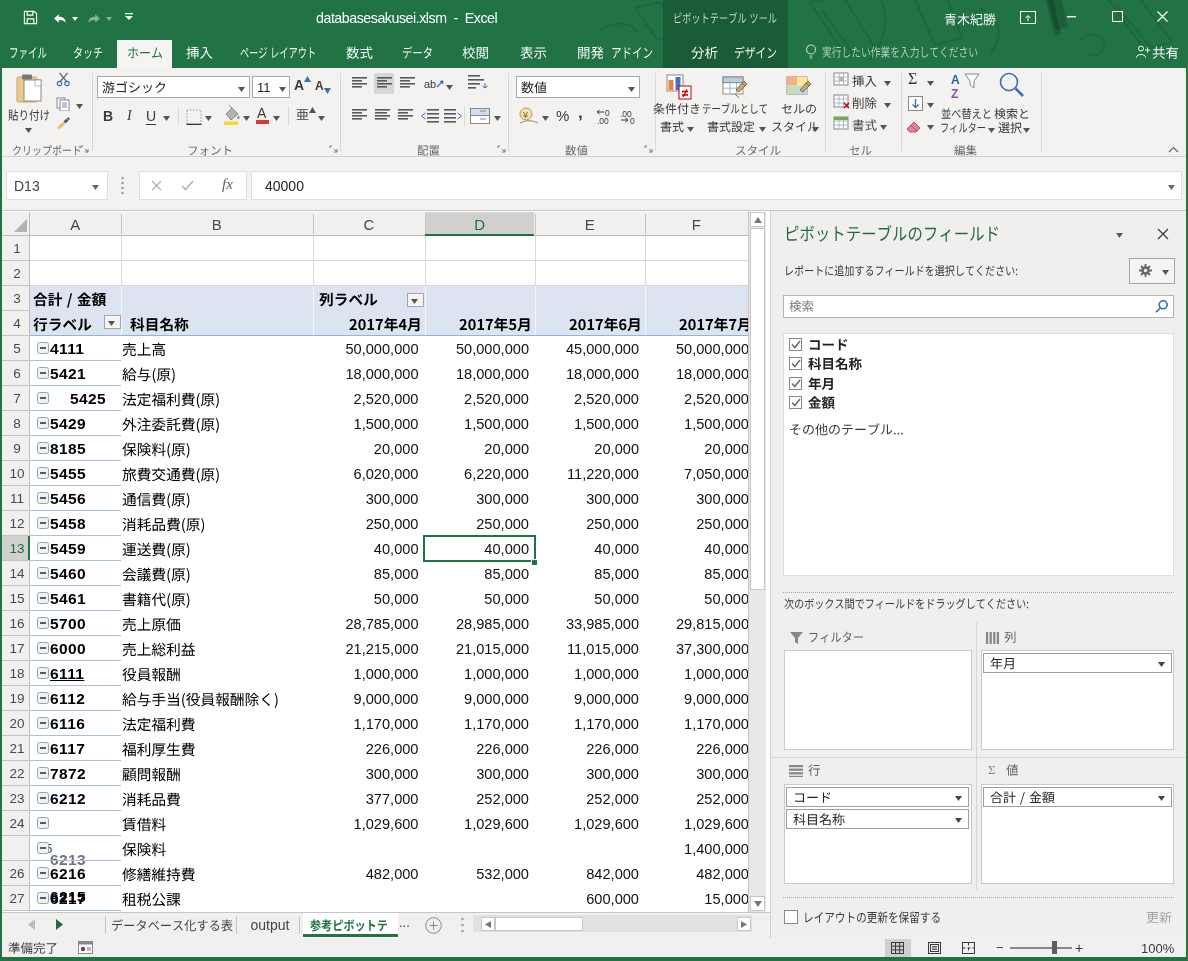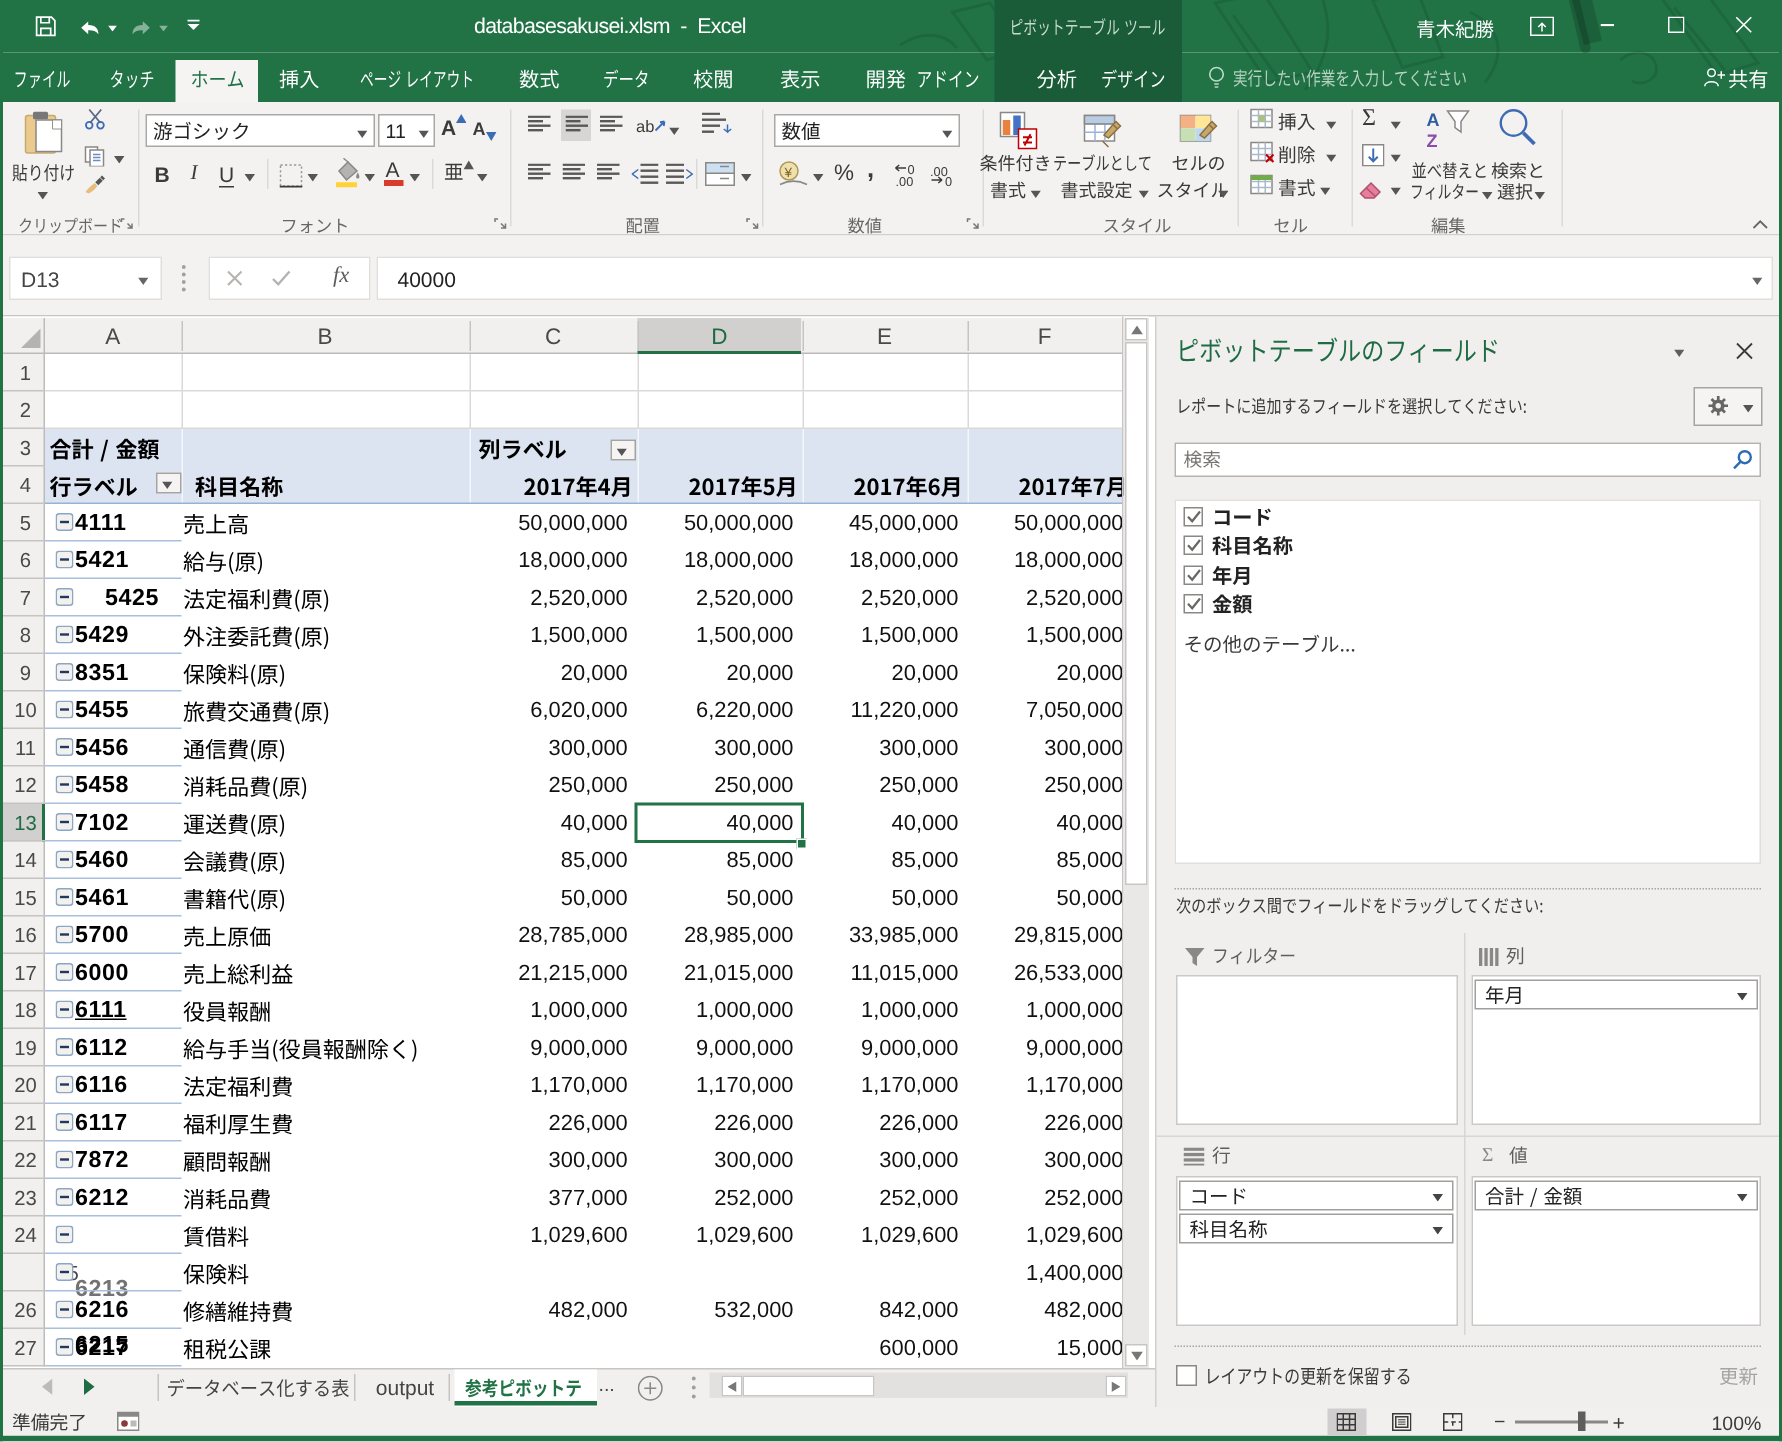--- a/index.html
+++ b/index.html
@@ -954,21 +954,21 @@
     </svg></div>
 <div style="position:absolute;left:418.5px;top:415.5px;font:14.6px 'Liberation Sans',sans-serif;color:#111;white-space:pre;transform:translateX(-100%);">1,500,000</div>
 <div style="position:absolute;left:529px;top:415.5px;font:14.6px 'Liberation Sans',sans-serif;color:#111;white-space:pre;transform:translateX(-100%);">1,500,000</div>
 <div style="position:absolute;left:639px;top:415.5px;font:14.6px 'Liberation Sans',sans-serif;color:#111;white-space:pre;transform:translateX(-100%);">1,500,000</div>
 <div style="position:absolute;left:749px;top:415.5px;font:14.6px 'Liberation Sans',sans-serif;color:#111;white-space:pre;transform:translateX(-100%);">1,500,000</div>
 <div style="position:absolute;left:30px;top:460px;width:90.5px;height:1px;background:#a8c0de;"></div>
 <svg style="position:absolute;left:37px;top:442px" width="12" height="12">
     <rect x="0.5" y="0.5" width="11" height="11" rx="2" fill="#f2f1ee" stroke="#8ca6c4"></rect>
     <rect x="3" y="5.2" width="6" height="1.6" fill="#1f3864"></rect>
   </svg>
-<div style="position:absolute;left:50px;top:440px;font:bold 15.5px 'Liberation Sans',sans-serif;color:#000;white-space:pre;letter-spacing:0.4px;">8351</div>
+<div style="position:absolute;left:50px;top:440px;font:bold 15.5px 'Liberation Sans',sans-serif;color:#000;white-space:pre;letter-spacing:0.4px;">8185</div>
 <div style="position:absolute;left:122.0px;top:440.0px;line-height:0"><svg width="69" height="19" style="overflow:visible" fill="#000">
       <g transform="translate(0,15.0) scale(0.01470,-0.01470)">
         <use href="#g133" x="0"></use>
         <use href="#g134" x="1000"></use>
         <use href="#g135" x="2000"></use>
         <use href="#g122" x="3000"></use>
         <use href="#g123" x="3338"></use>
         <use href="#g124" x="4338"></use>
       </g>
     </svg></div>
@@ -1037,21 +1037,21 @@
     </svg></div>
 <div style="position:absolute;left:418.5px;top:515.5px;font:14.6px 'Liberation Sans',sans-serif;color:#111;white-space:pre;transform:translateX(-100%);">250,000</div>
 <div style="position:absolute;left:529px;top:515.5px;font:14.6px 'Liberation Sans',sans-serif;color:#111;white-space:pre;transform:translateX(-100%);">250,000</div>
 <div style="position:absolute;left:639px;top:515.5px;font:14.6px 'Liberation Sans',sans-serif;color:#111;white-space:pre;transform:translateX(-100%);">250,000</div>
 <div style="position:absolute;left:749px;top:515.5px;font:14.6px 'Liberation Sans',sans-serif;color:#111;white-space:pre;transform:translateX(-100%);">250,000</div>
 <div style="position:absolute;left:30px;top:560px;width:90.5px;height:1px;background:#a8c0de;"></div>
 <svg style="position:absolute;left:37px;top:542px" width="12" height="12">
     <rect x="0.5" y="0.5" width="11" height="11" rx="2" fill="#f2f1ee" stroke="#8ca6c4"></rect>
     <rect x="3" y="5.2" width="6" height="1.6" fill="#1f3864"></rect>
   </svg>
-<div style="position:absolute;left:50px;top:540px;font:bold 15.5px 'Liberation Sans',sans-serif;color:#000;white-space:pre;letter-spacing:0.4px;">7102</div>
+<div style="position:absolute;left:50px;top:540px;font:bold 15.5px 'Liberation Sans',sans-serif;color:#000;white-space:pre;letter-spacing:0.4px;">5459</div>
 <div style="position:absolute;left:122.0px;top:540.0px;line-height:0"><svg width="69" height="19" style="overflow:visible" fill="#000">
       <g transform="translate(0,15.0) scale(0.01470,-0.01470)">
         <use href="#g143" x="0"></use>
         <use href="#g144" x="1000"></use>
         <use href="#g128" x="2000"></use>
         <use href="#g122" x="3000"></use>
         <use href="#g123" x="3338"></use>
         <use href="#g124" x="4338"></use>
       </g>
     </svg></div>
@@ -1128,21 +1128,21 @@
         <use href="#g117" x="0"></use>
         <use href="#g118" x="1000"></use>
         <use href="#g150" x="2000"></use>
         <use href="#g127" x="3000"></use>
         <use href="#g151" x="4000"></use>
       </g>
     </svg></div>
 <div style="position:absolute;left:418.5px;top:640.5px;font:14.6px 'Liberation Sans',sans-serif;color:#111;white-space:pre;transform:translateX(-100%);">21,215,000</div>
 <div style="position:absolute;left:529px;top:640.5px;font:14.6px 'Liberation Sans',sans-serif;color:#111;white-space:pre;transform:translateX(-100%);">21,015,000</div>
 <div style="position:absolute;left:639px;top:640.5px;font:14.6px 'Liberation Sans',sans-serif;color:#111;white-space:pre;transform:translateX(-100%);">11,015,000</div>
-<div style="position:absolute;left:749px;top:640.5px;font:14.6px 'Liberation Sans',sans-serif;color:#111;white-space:pre;transform:translateX(-100%);">26,533,000</div>
+<div style="position:absolute;left:749px;top:640.5px;font:14.6px 'Liberation Sans',sans-serif;color:#111;white-space:pre;transform:translateX(-100%);">37,300,000</div>
 <div style="position:absolute;left:30px;top:685px;width:90.5px;height:1px;background:#a8c0de;"></div>
 <svg style="position:absolute;left:37px;top:667px" width="12" height="12">
     <rect x="0.5" y="0.5" width="11" height="11" rx="2" fill="#f2f1ee" stroke="#8ca6c4"></rect>
     <rect x="3" y="5.2" width="6" height="1.6" fill="#1f3864"></rect>
   </svg>
 <div style="position:absolute;left:50px;top:665px;font:bold 15.5px 'Liberation Sans',sans-serif;color:#000;white-space:pre;letter-spacing:0.4px;text-decoration:underline;">6111</div>
 <div style="position:absolute;left:122.0px;top:665.0px;line-height:0"><svg width="59" height="19" style="overflow:visible" fill="#000">
       <g transform="translate(0,15.0) scale(0.01470,-0.01470)">
         <use href="#g152" x="0"></use>
         <use href="#g153" x="1000"></use>

